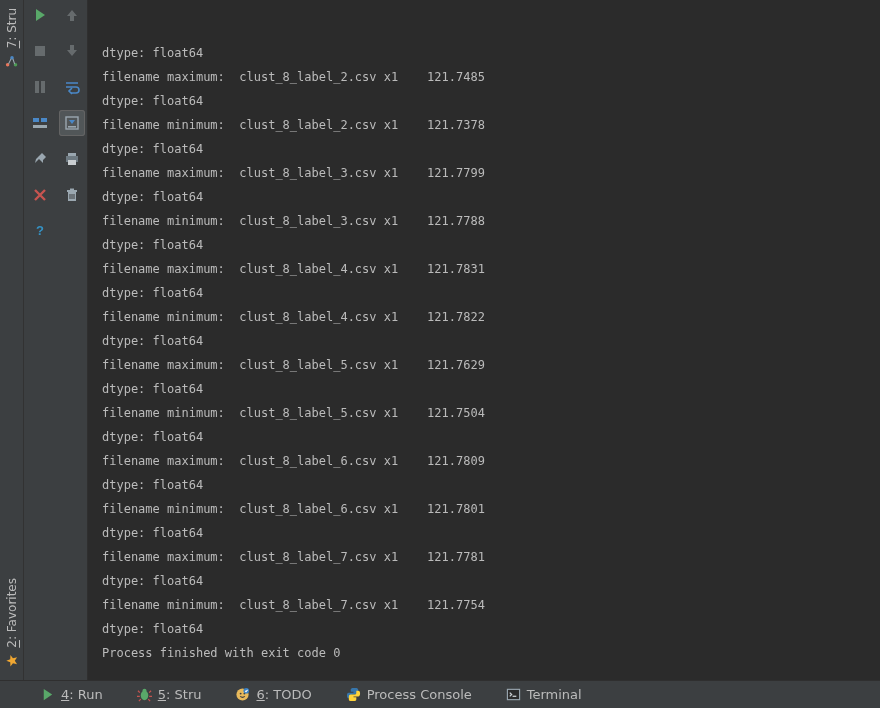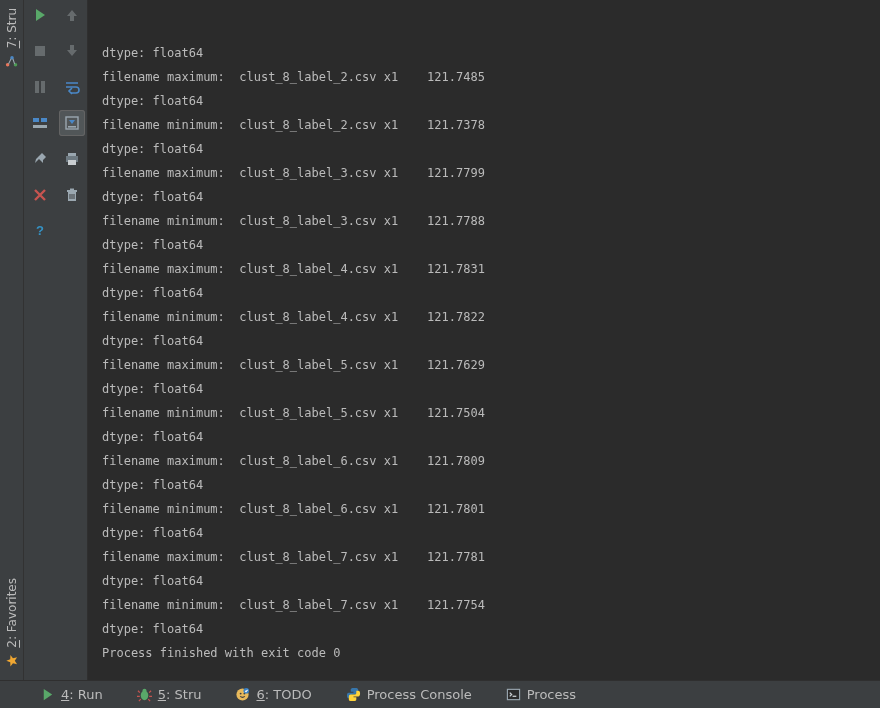--- a/index.html
+++ b/index.html
@@ -268,16 +268,16 @@
         <path d="M8 15c2 0 3-.5 3-2v-2H8v-1h5c1.5 0 2-1 2-3s-.5-3-2-3h-2v2c0 1.5-1 2-2 2H5c-1 0-2 1-2 2v3c0 1.5 1 2 3 2h2z" fill="#ffd43b"></path>
       </svg>
       <span>Process Console</span>
     </div>
     <div class="bottom-item">
       <svg viewBox="0 0 16 16">
         <rect x="1.5" y="2.5" width="13" height="11" fill="#2b2b2b" stroke="#9aa7b0" stroke-width="1.2"></rect>
         <path d="M4 6 L6 8 L4 10" stroke="#c9ced1" stroke-width="1.4" fill="none"></path>
         <rect x="7" y="9.2" width="4" height="1.4" fill="#c9ced1"></rect>
       </svg>
-      <span>Process</span>
+      <span>Terminal</span>
     </div>
   </div>
 </div>
 
 </body></html>

